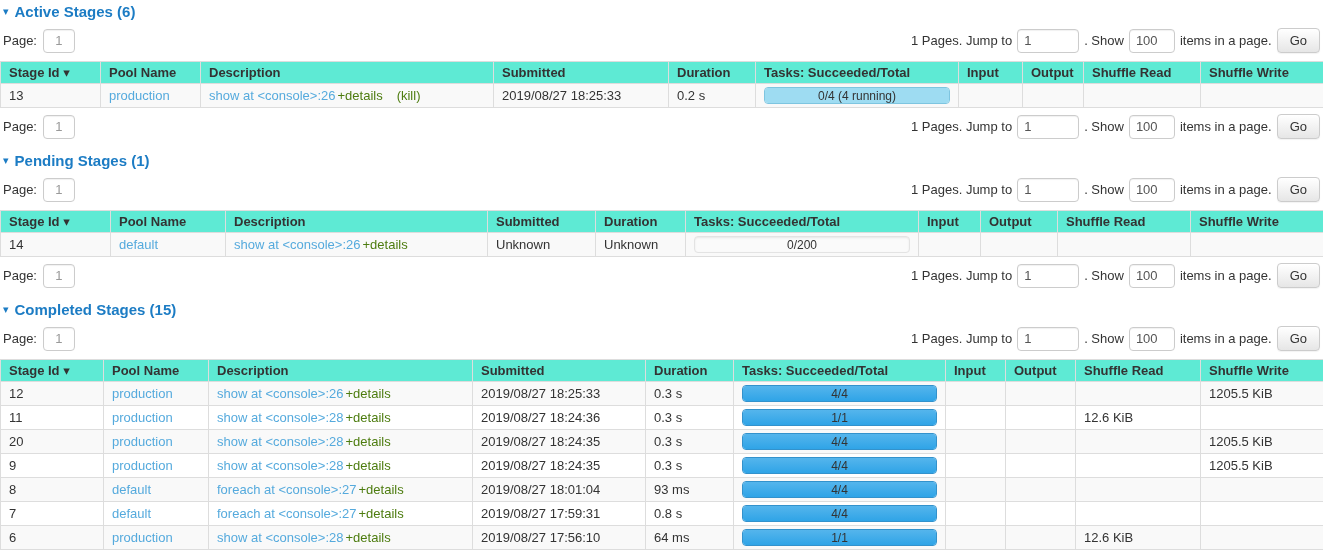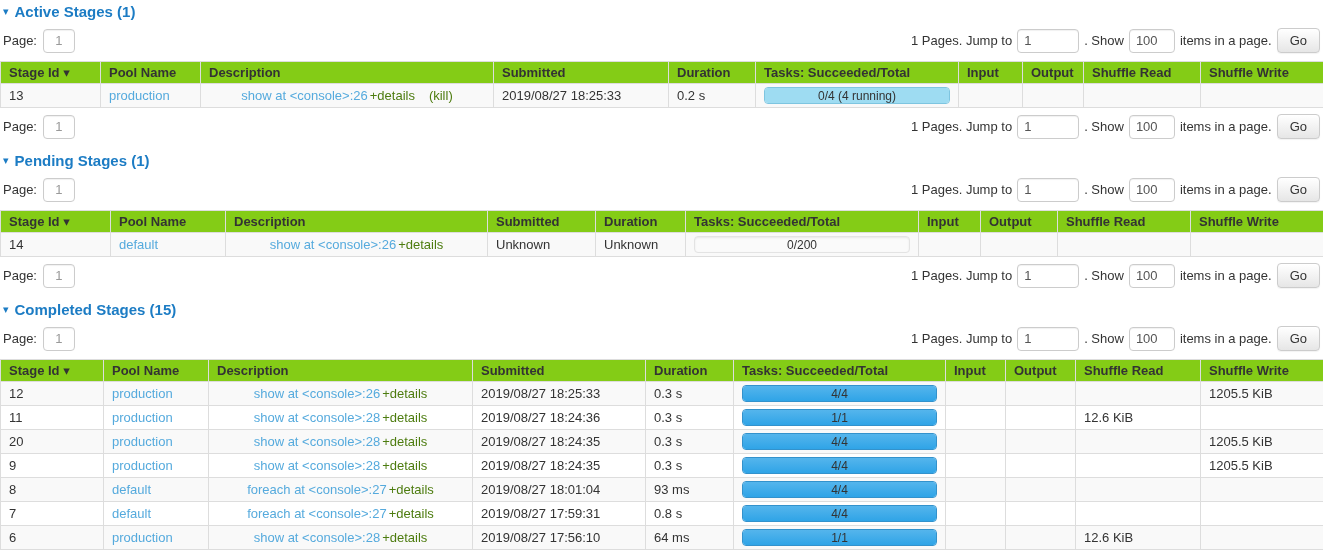--- a/index.html
+++ b/index.html
@@ -42,25 +42,25 @@
     box-shadow:inset 0 1px 0 rgba(255,255,255,.5),0 1px 1px rgba(0,0,0,.05);
   }
   table.stage-table{
     width:100%;border-collapse:collapse;table-layout:fixed;
     margin:1px 0 4px 0;
   }
   table.stage-table th,table.stage-table td{
     border:1px solid #dddddd;padding:3px 8px;height:22px;
     font-size:13px;text-align:left;overflow:hidden;white-space:nowrap;
   }
-  table.stage-table th{font-weight:bold;background:#84cc16;cursor:pointer;}
+  table.stage-table th{font-weight:bold;background:#5eead4;cursor:pointer;}
   table.stage-table tbody tr:nth-child(odd){background:#f9f9f9;}
   table.stage-table tbody tr:nth-child(even){background:#ffffff;}
   a.tbl-link{color:var(--link-blue);text-decoration:none;cursor:pointer;}
-  .desc-cell-inner{display:flex;align-items:center;justify-content:center;gap:2px;}
+  .desc-cell-inner{display:flex;align-items:center;justify-content:flex-start;gap:2px;}
   .desc-right{display:flex;gap:14px;color:#4d7c0f;}
   .desc-right span{cursor:pointer;}
   td.tasks-cell{padding:2px 6px;}
   .progress{
     position:relative;height:17px;border-radius:4px;overflow:hidden;
     background:#fafafa;border:1px solid #e3e3e3;
     box-shadow:inset 0 1px 2px rgba(0,0,0,.08);
   }
   .progress.running{border-color:#7ec5e0;padding-left:20px;}
   .progress.done{border-color:#3392cc;}
@@ -71,21 +71,21 @@
     position:absolute;left:0;right:0;top:50%;transform:translateY(-50%);
     text-align:center;font-size:12px;color:#333;
   }
 </style>
 </head>
 <body>
 
 <div class="section">
   <div class="section-heading">
     <span class="arrow">▾</span>
-    <span>Active Stages (1)</span>
+    <span>Active Stages (6)</span>
   </div>
 
   <div class="pager-row">
     <div class="page-left">
       <span>Page:</span>
       <input class="pbox page-input" value="1" style="">
     </div>
     <div class="page-right">
       <span>1 Pages. Jump to</span>
       <input class="pbox jump-input" value="1" style="">

